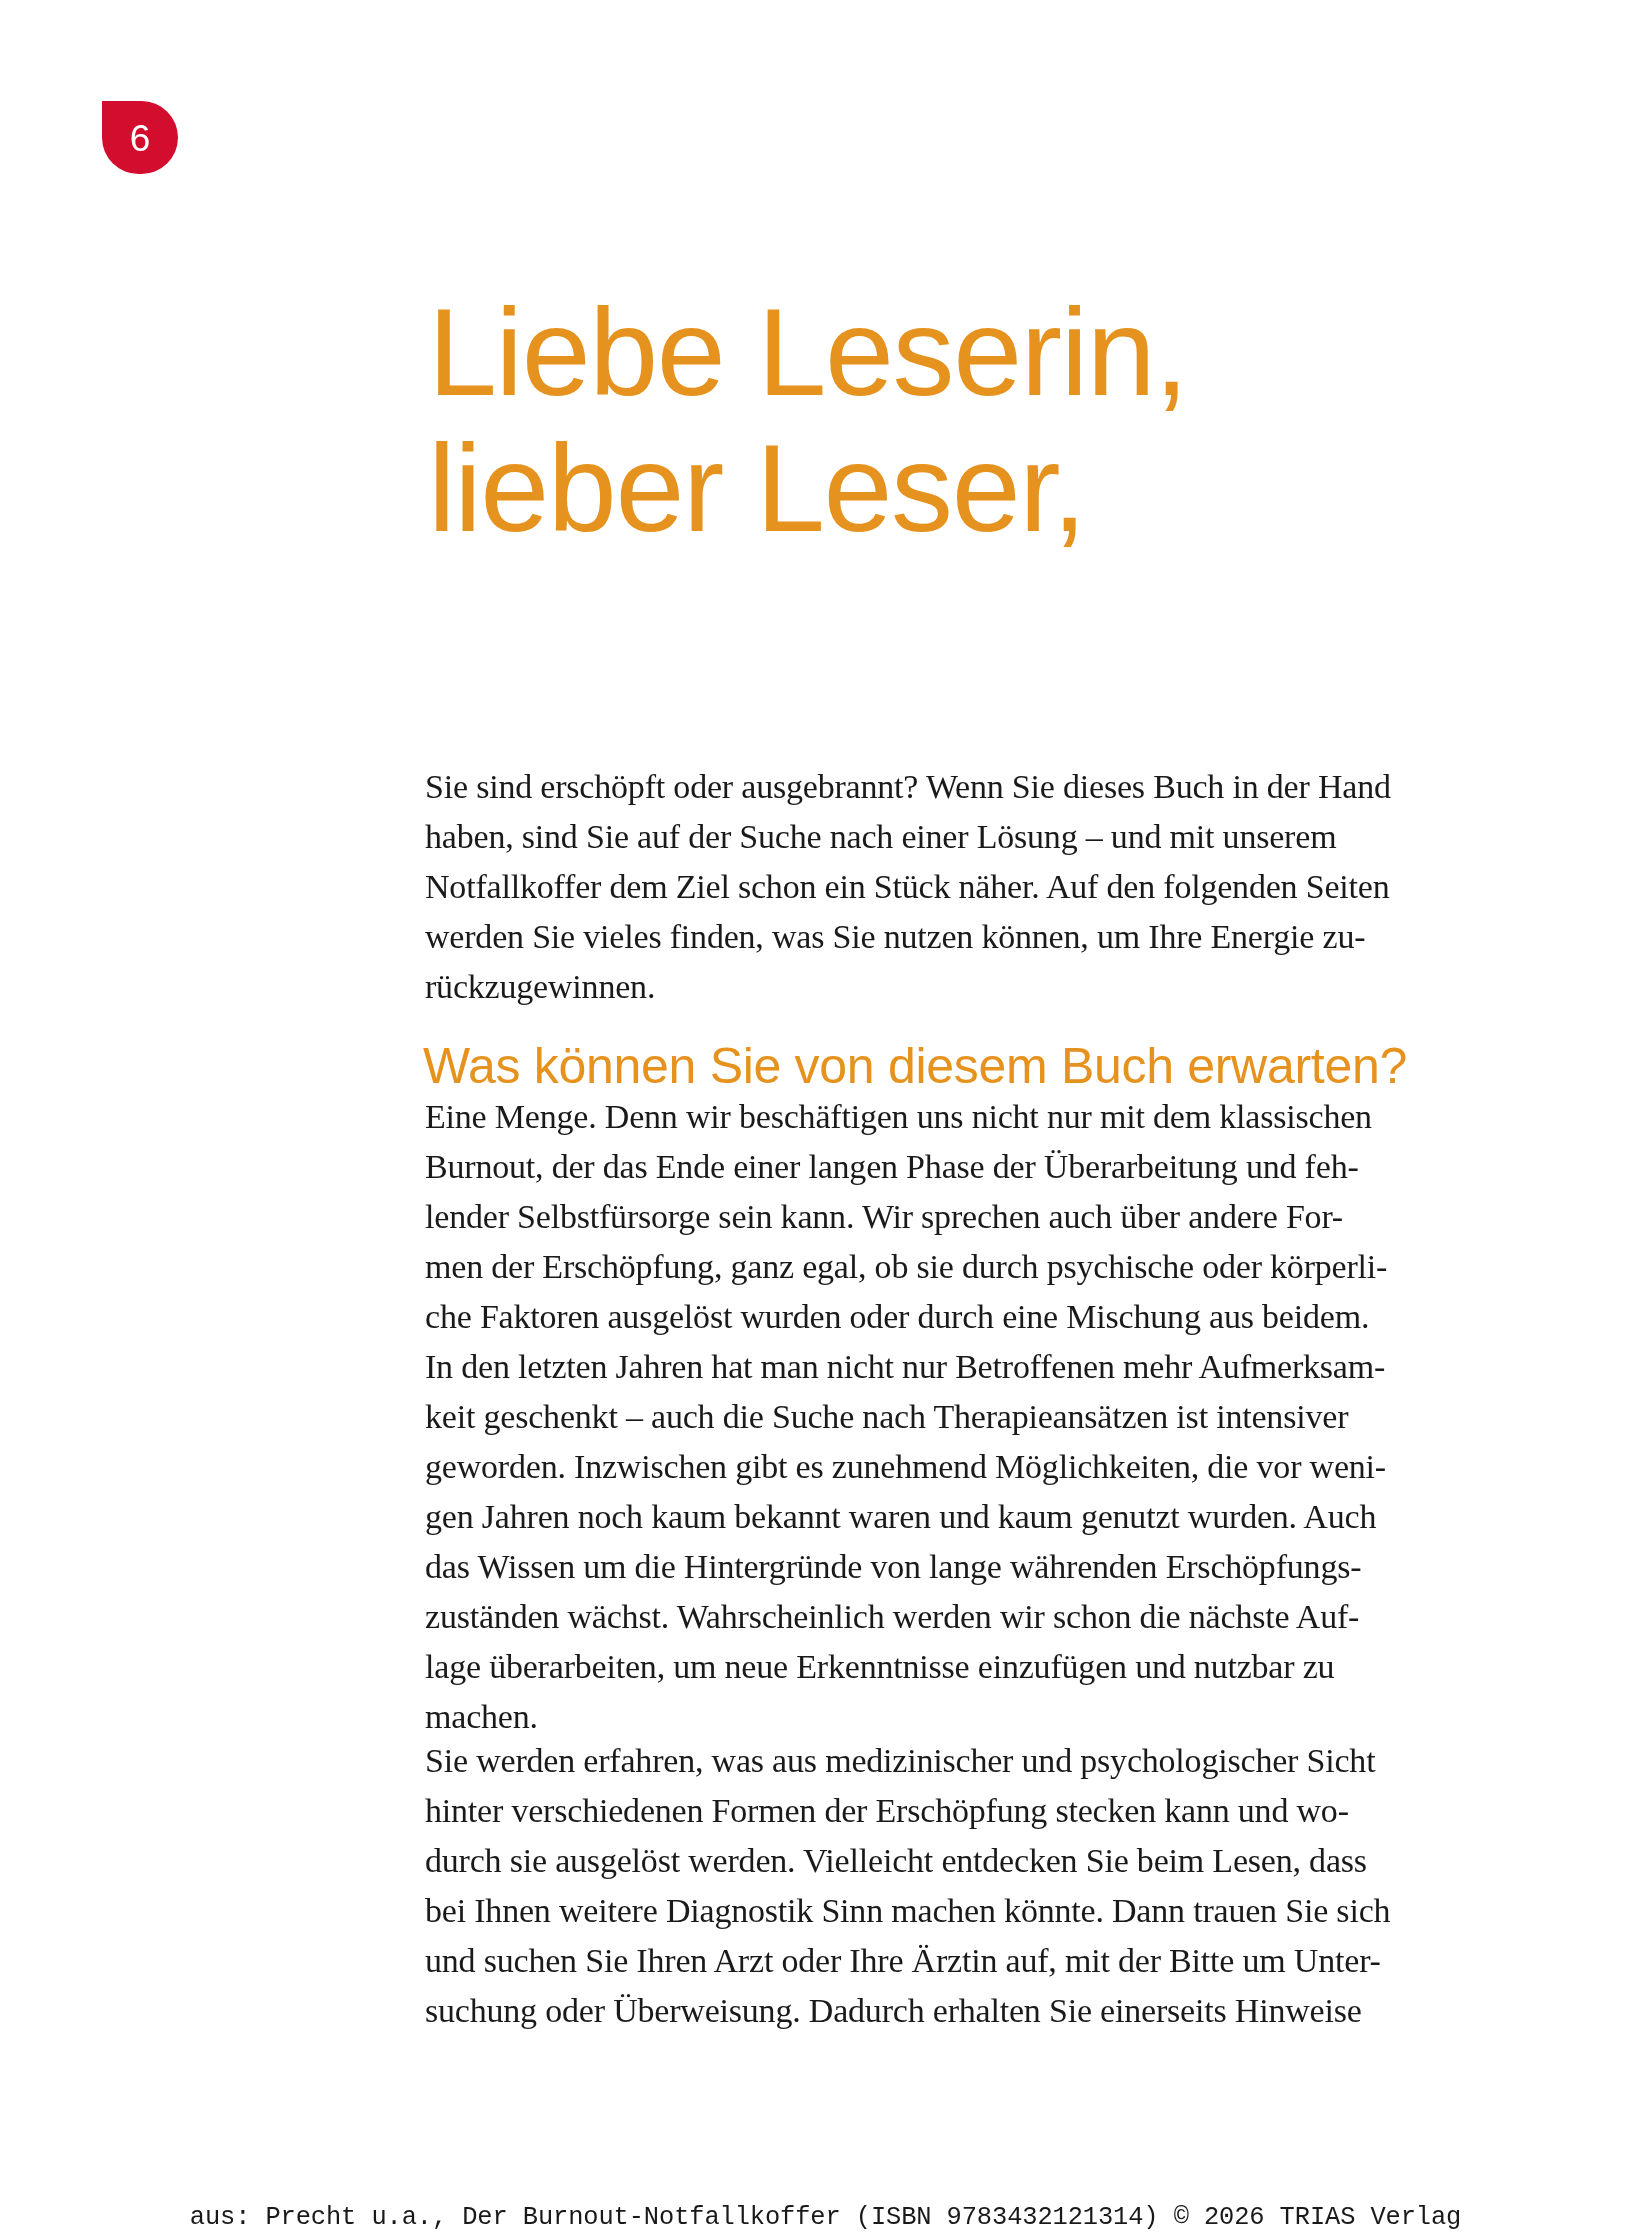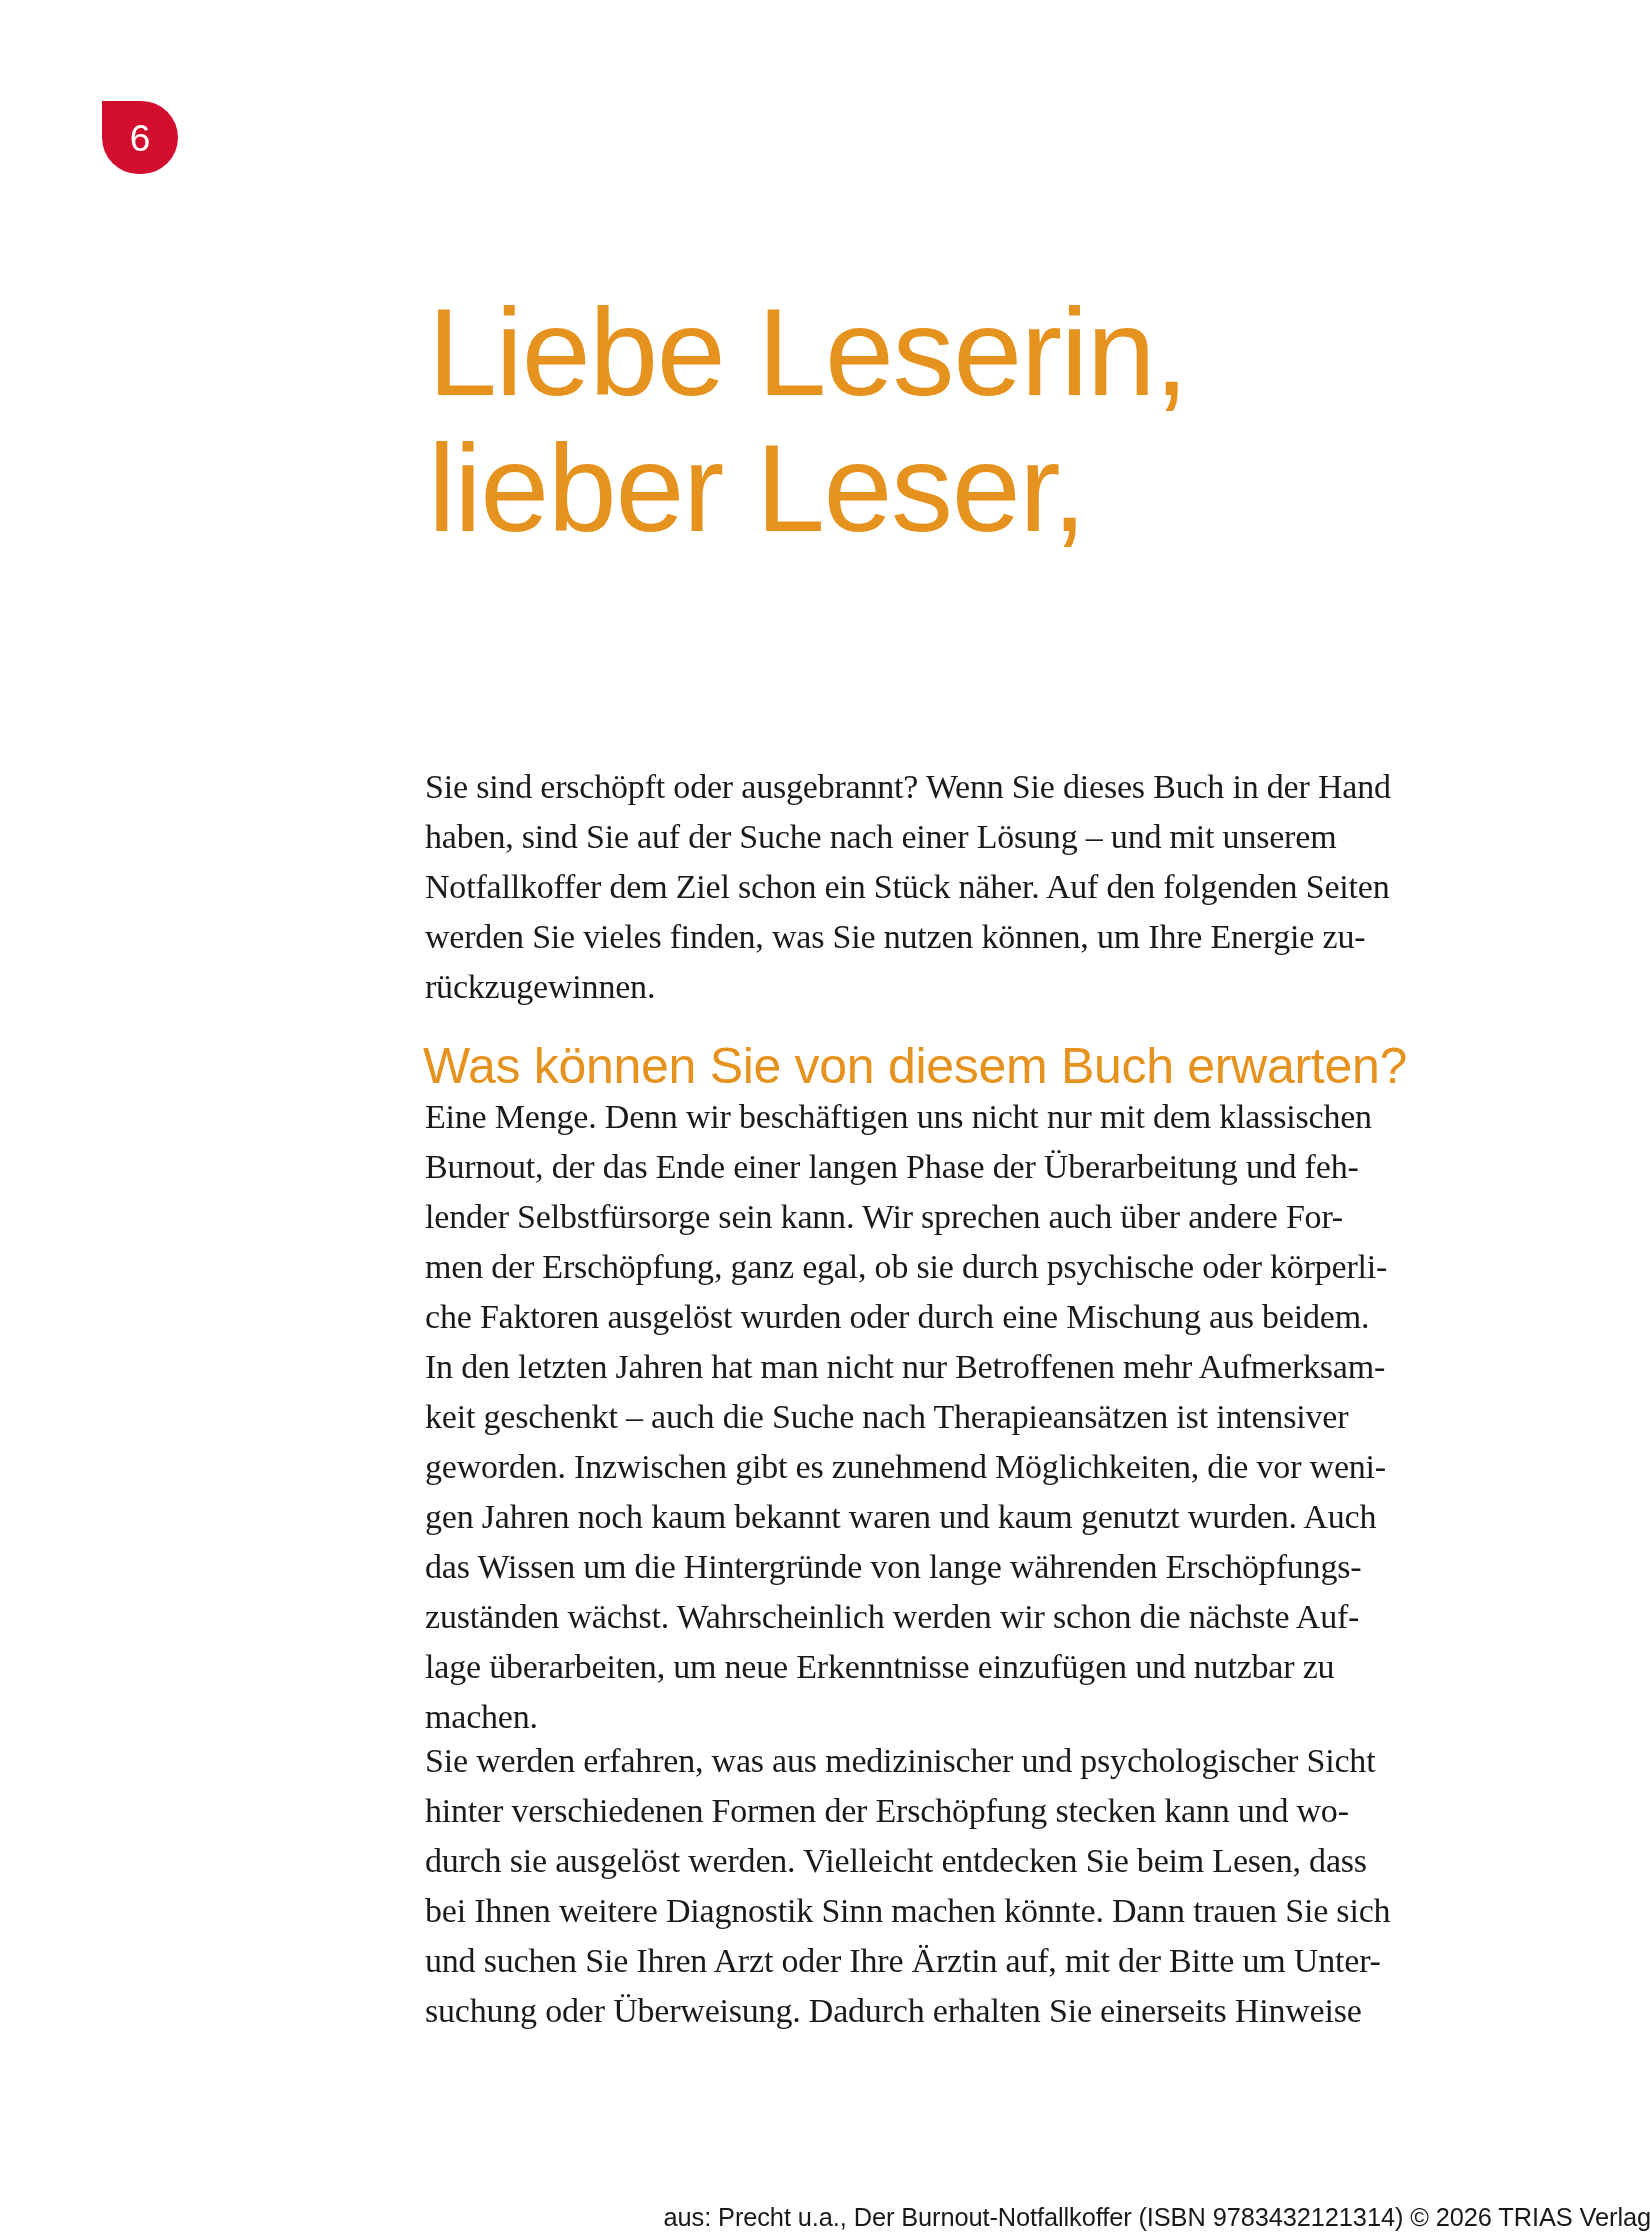--- a/index.html
+++ b/index.html
@@ -75,23 +75,23 @@
     white-space: pre-line;
   }
   #para-intro { top: 718px; margin-top: 44px; }
   #para-expect { top: 1092px; }
   #para-learn { top: 1736px; }
   .footer-credit {
     position: absolute;
     left: 0;
     top: 2201px;
     width: 100%;
-    text-align: right;
+    text-align: center;
     color: #191919;
-    font-family: Liberation Sans, sans-serif;
+    font-family: Liberation Mono, monospace;
     font-size: 25.4px;
     line-height: 33px;
     letter-spacing: -0.1px;
   }
 </style>
 </head>
 <body>
 
 <div class="page">
 

